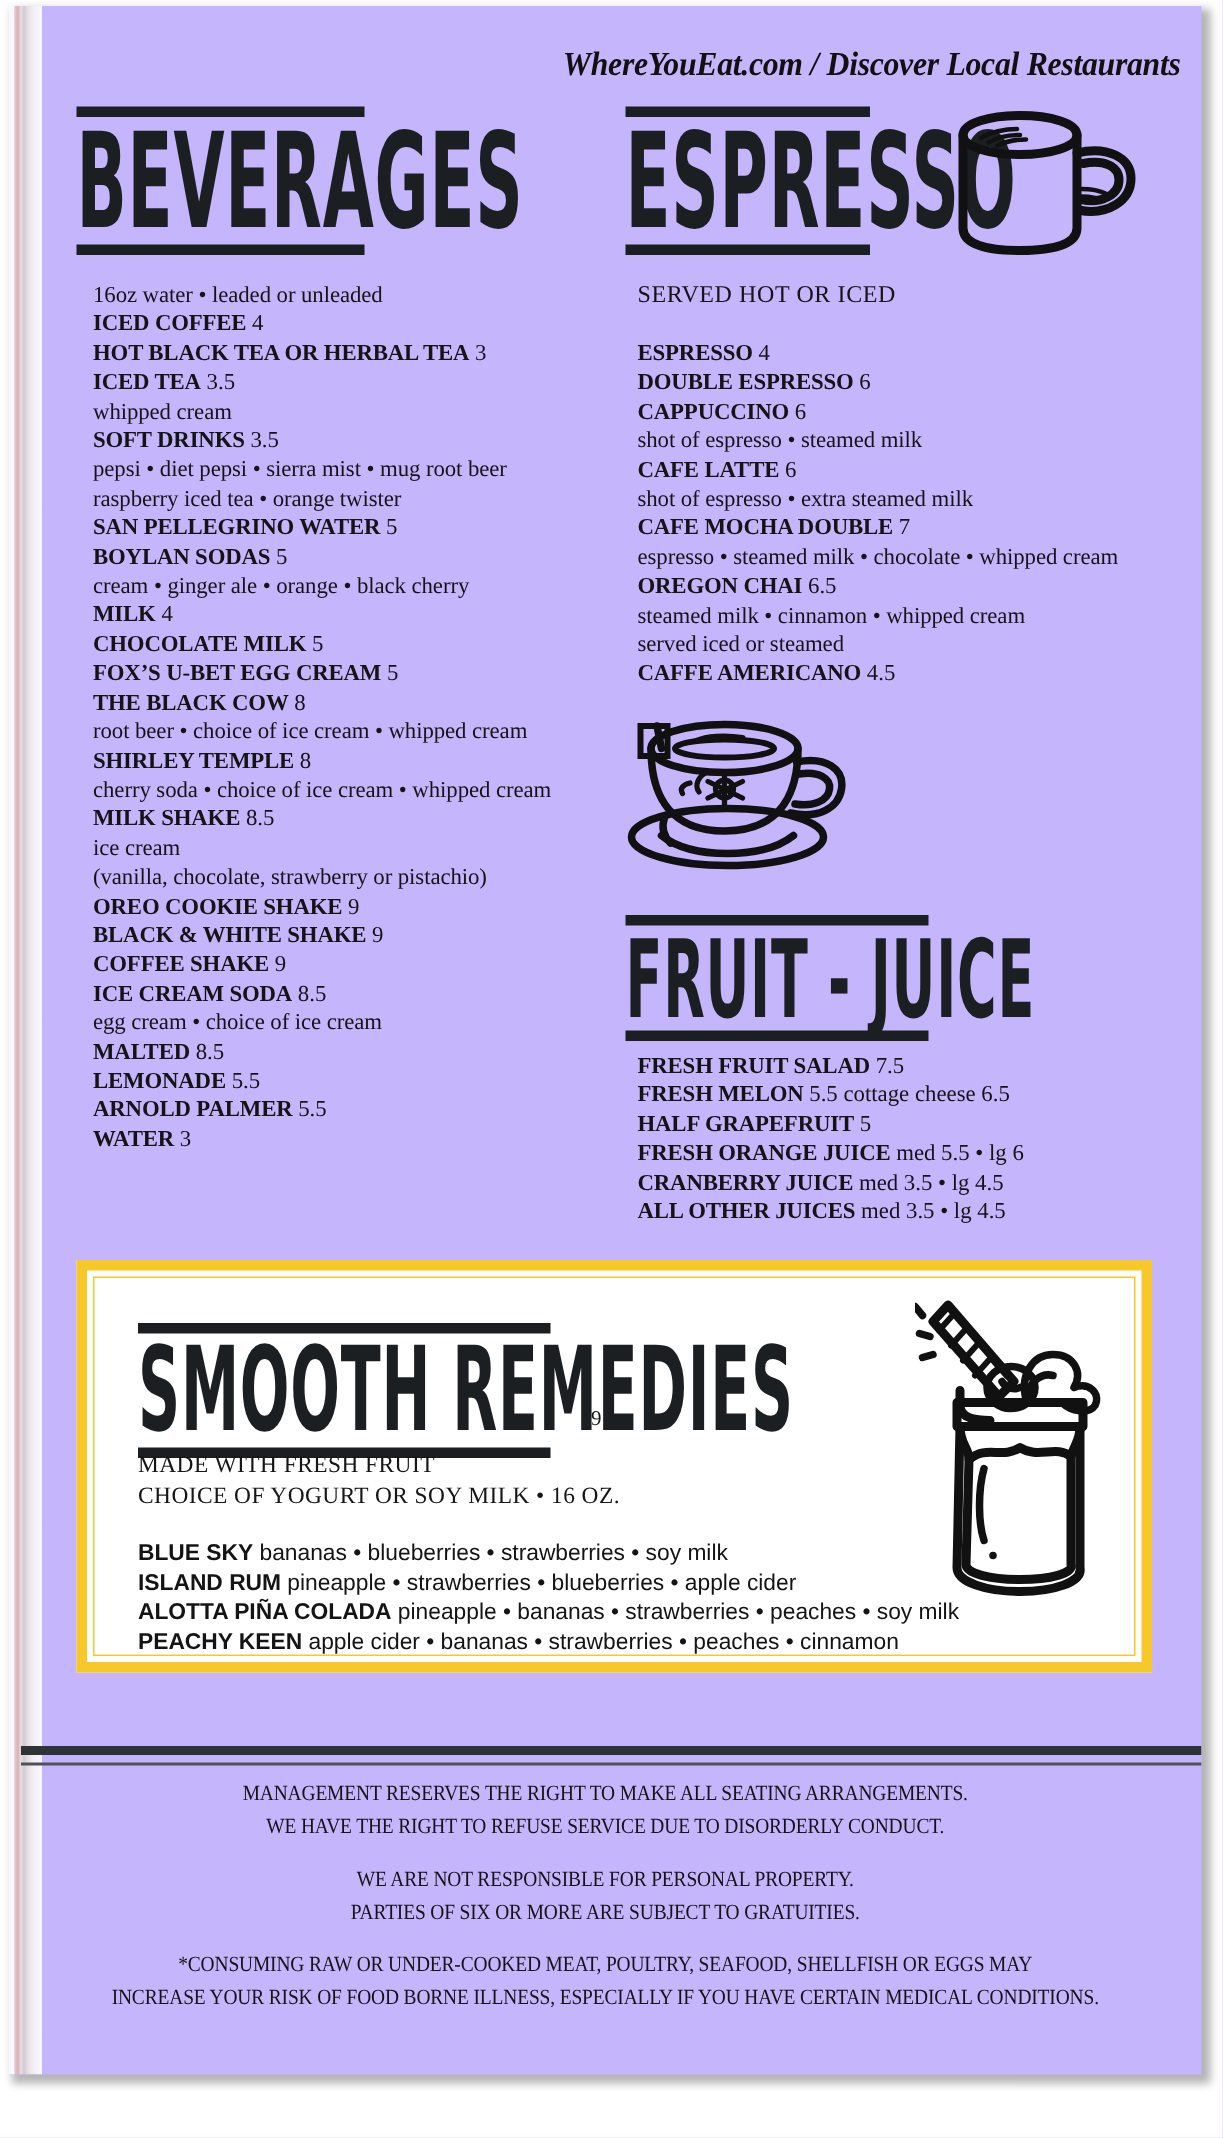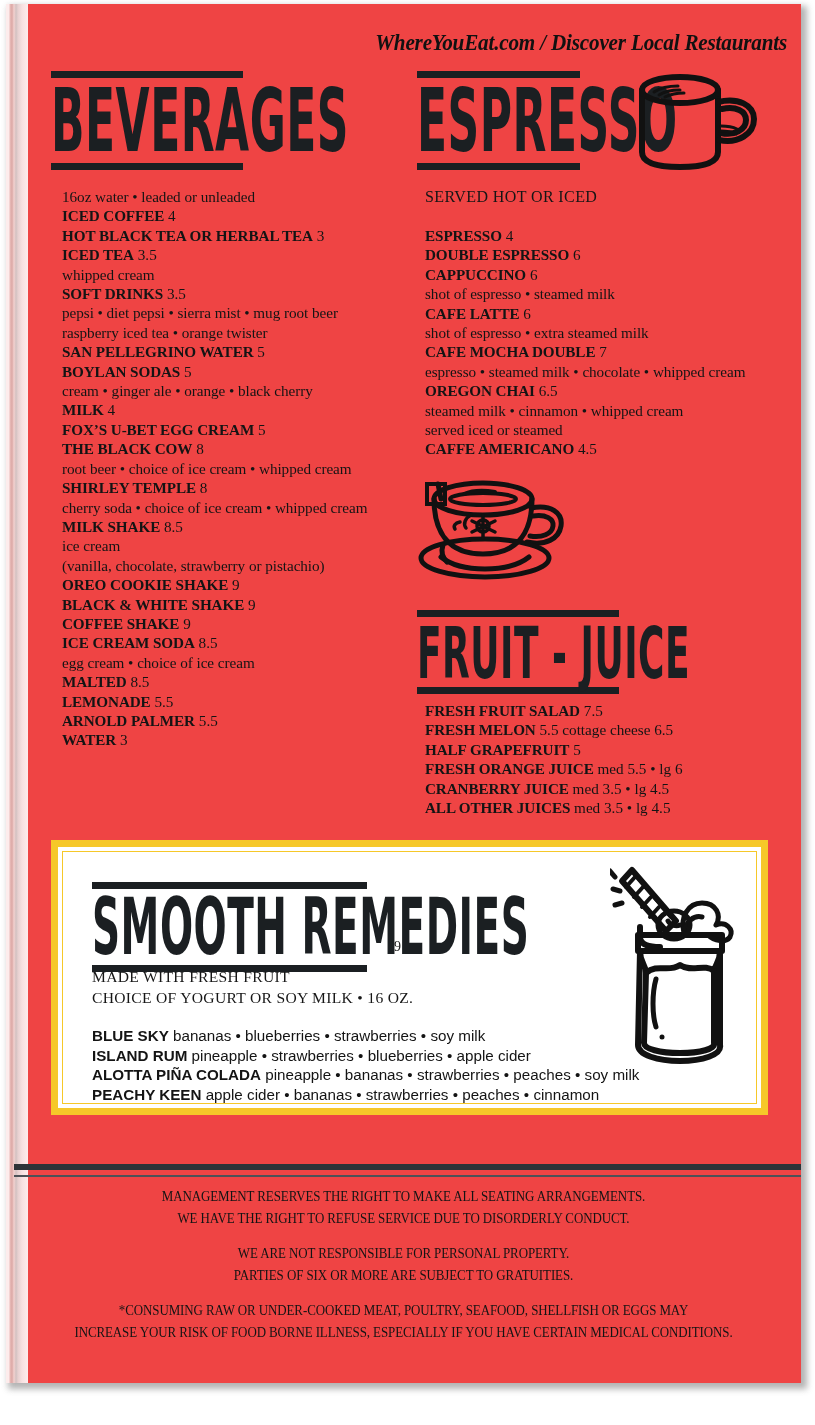--- a/index.html
+++ b/index.html
@@ -21,21 +21,21 @@
     left: 8px; top: 6px;
     width: 799px; height: 1383px;
     background: #9a9a9a;
     filter: blur(3px);
     opacity: .75;
   }
   #page {
     position: absolute;
     left: 6px; top: 4px;
     width: 795px; height: 1379px;
-    background: #ef4444;
+    background: #c4b5fd;
     overflow: hidden;
   }
   
   #scan-stripe {
     position: absolute;
     left: 0; top: 0;
     width: 22px; height: 100%;
     background: linear-gradient(to right,
       #ffffff 0px, #ffffff 3px,
       #e8c9c6 4px, #d9b3b0 6px,
@@ -297,20 +297,21 @@
         <div class="row"><span class="nm">HOT BLACK TEA OR HERBAL TEA</span><span class="pr"> 3</span></div>
         <div class="row"><span class="nm">ICED TEA</span><span class="pr"> 3.5</span></div>
         <div class="row"><span class="desc">whipped cream</span></div>
         <div class="row"><span class="nm">SOFT DRINKS</span><span class="pr"> 3.5</span></div>
         <div class="row"><span class="desc">pepsi • diet pepsi • sierra mist • mug root beer</span></div>
         <div class="row"><span class="desc">raspberry iced tea • orange twister</span></div>
         <div class="row"><span class="nm">SAN PELLEGRINO WATER</span><span class="pr"> 5</span></div>
         <div class="row"><span class="nm">BOYLAN SODAS</span><span class="pr"> 5</span></div>
         <div class="row"><span class="desc">cream • ginger ale • orange • black cherry</span></div>
         <div class="row"><span class="nm">MILK</span><span class="pr"> 4</span></div>
+        <div class="row"><span class="nm">CHOCOLATE MILK</span><span class="pr"> 5</span></div>
         <div class="row"><span class="nm">FOX’S U-BET EGG CREAM</span><span class="pr"> 5</span></div>
         <div class="row"><span class="nm">THE BLACK COW</span><span class="pr"> 8</span></div>
         <div class="row"><span class="desc">root beer • choice of ice cream • whipped cream</span></div>
         <div class="row"><span class="nm">SHIRLEY TEMPLE</span><span class="pr"> 8</span></div>
         <div class="row"><span class="desc">cherry soda • choice of ice cream • whipped cream</span></div>
         <div class="row"><span class="nm">MILK SHAKE</span><span class="pr"> 8.5</span></div>
         <div class="row"><span class="desc">ice cream</span></div>
         <div class="row"><span class="desc">(vanilla, chocolate, strawberry or pistachio)</span></div>
         <div class="row"><span class="nm">OREO COOKIE SHAKE</span><span class="pr"> 9</span></div>
         <div class="row"><span class="nm">BLACK &amp; WHITE SHAKE</span><span class="pr"> 9</span></div>

